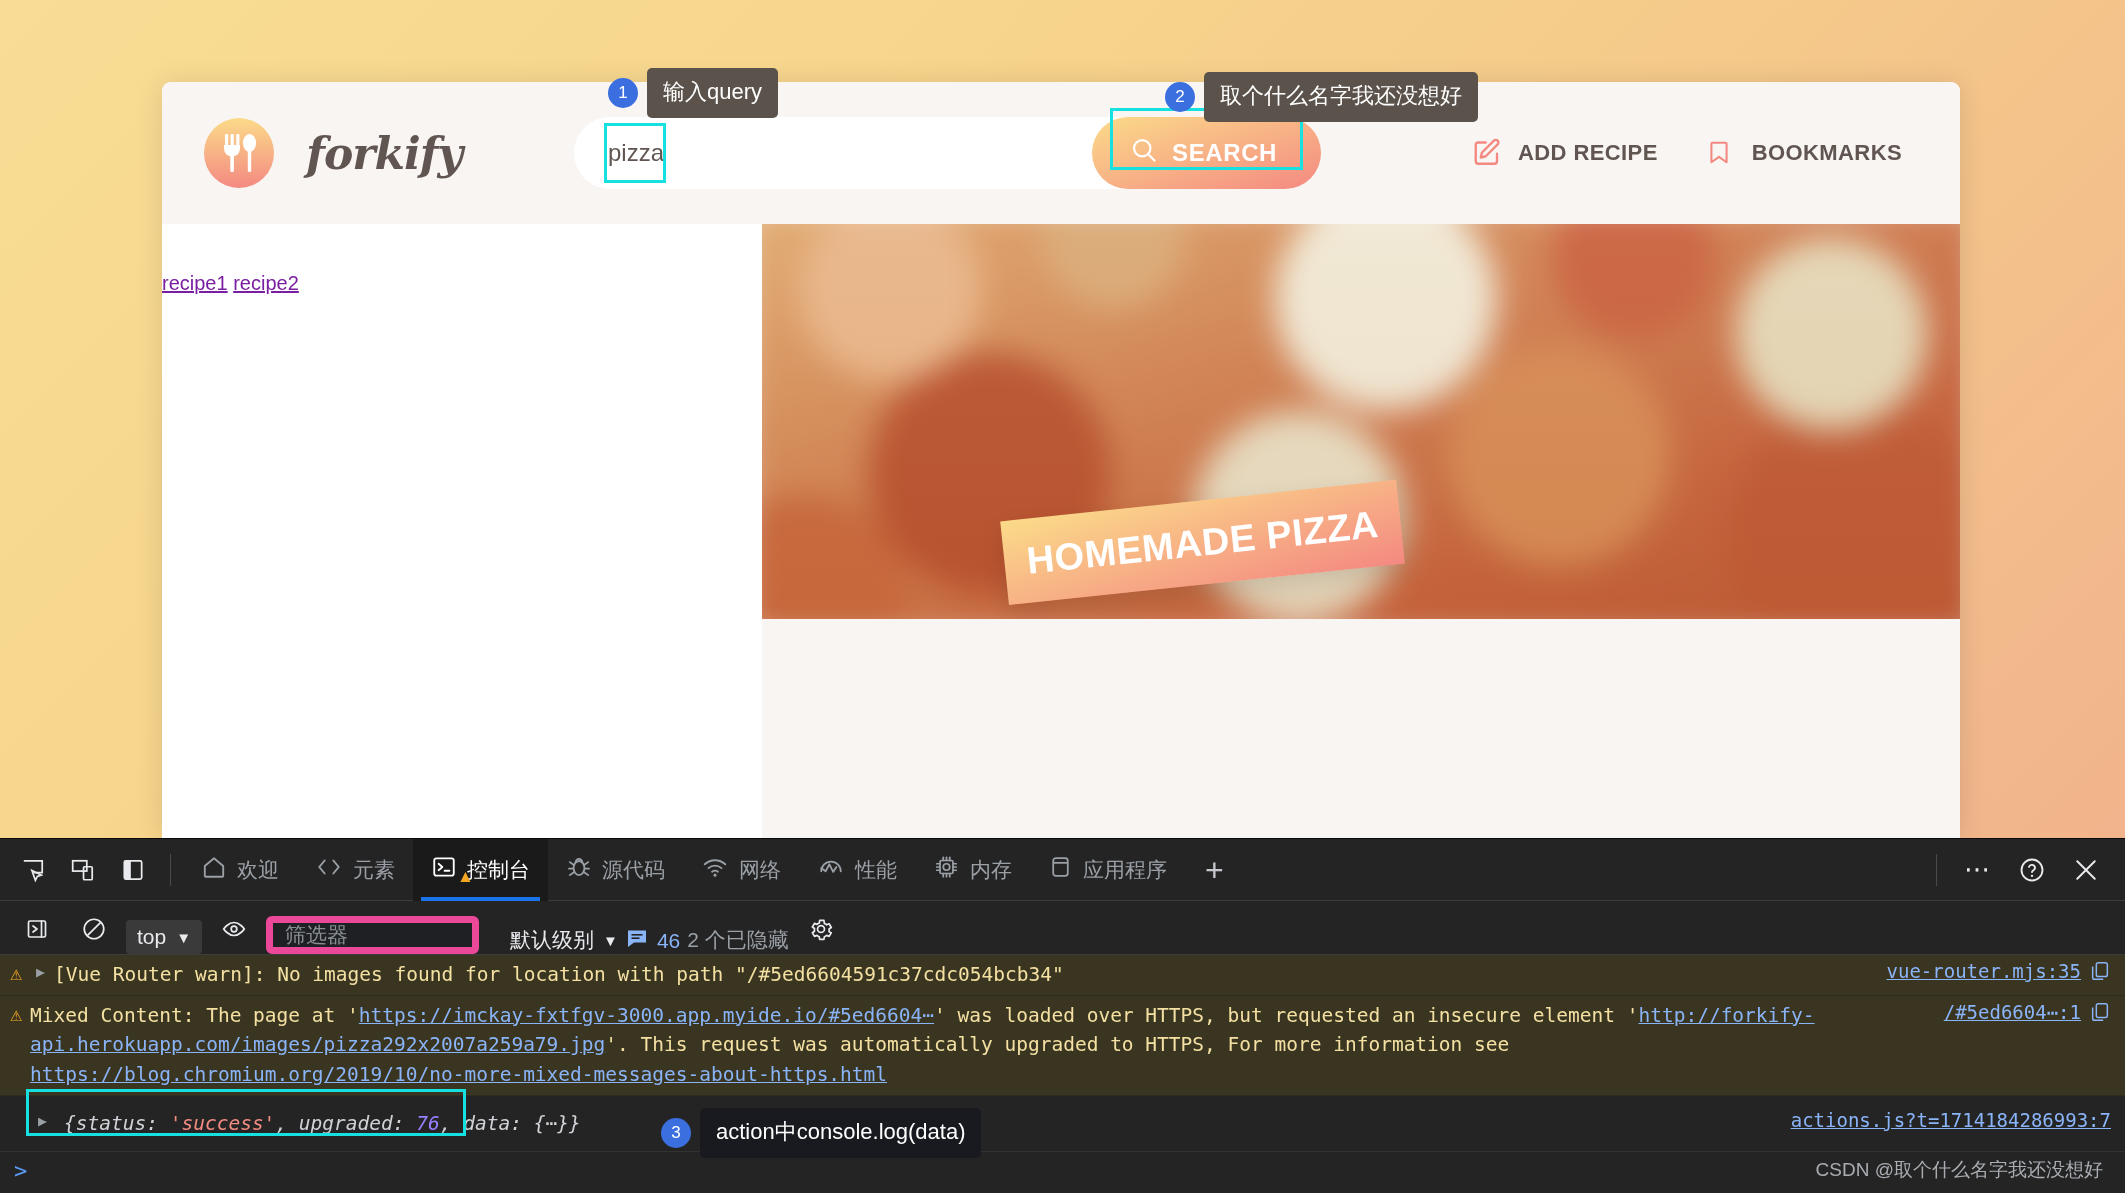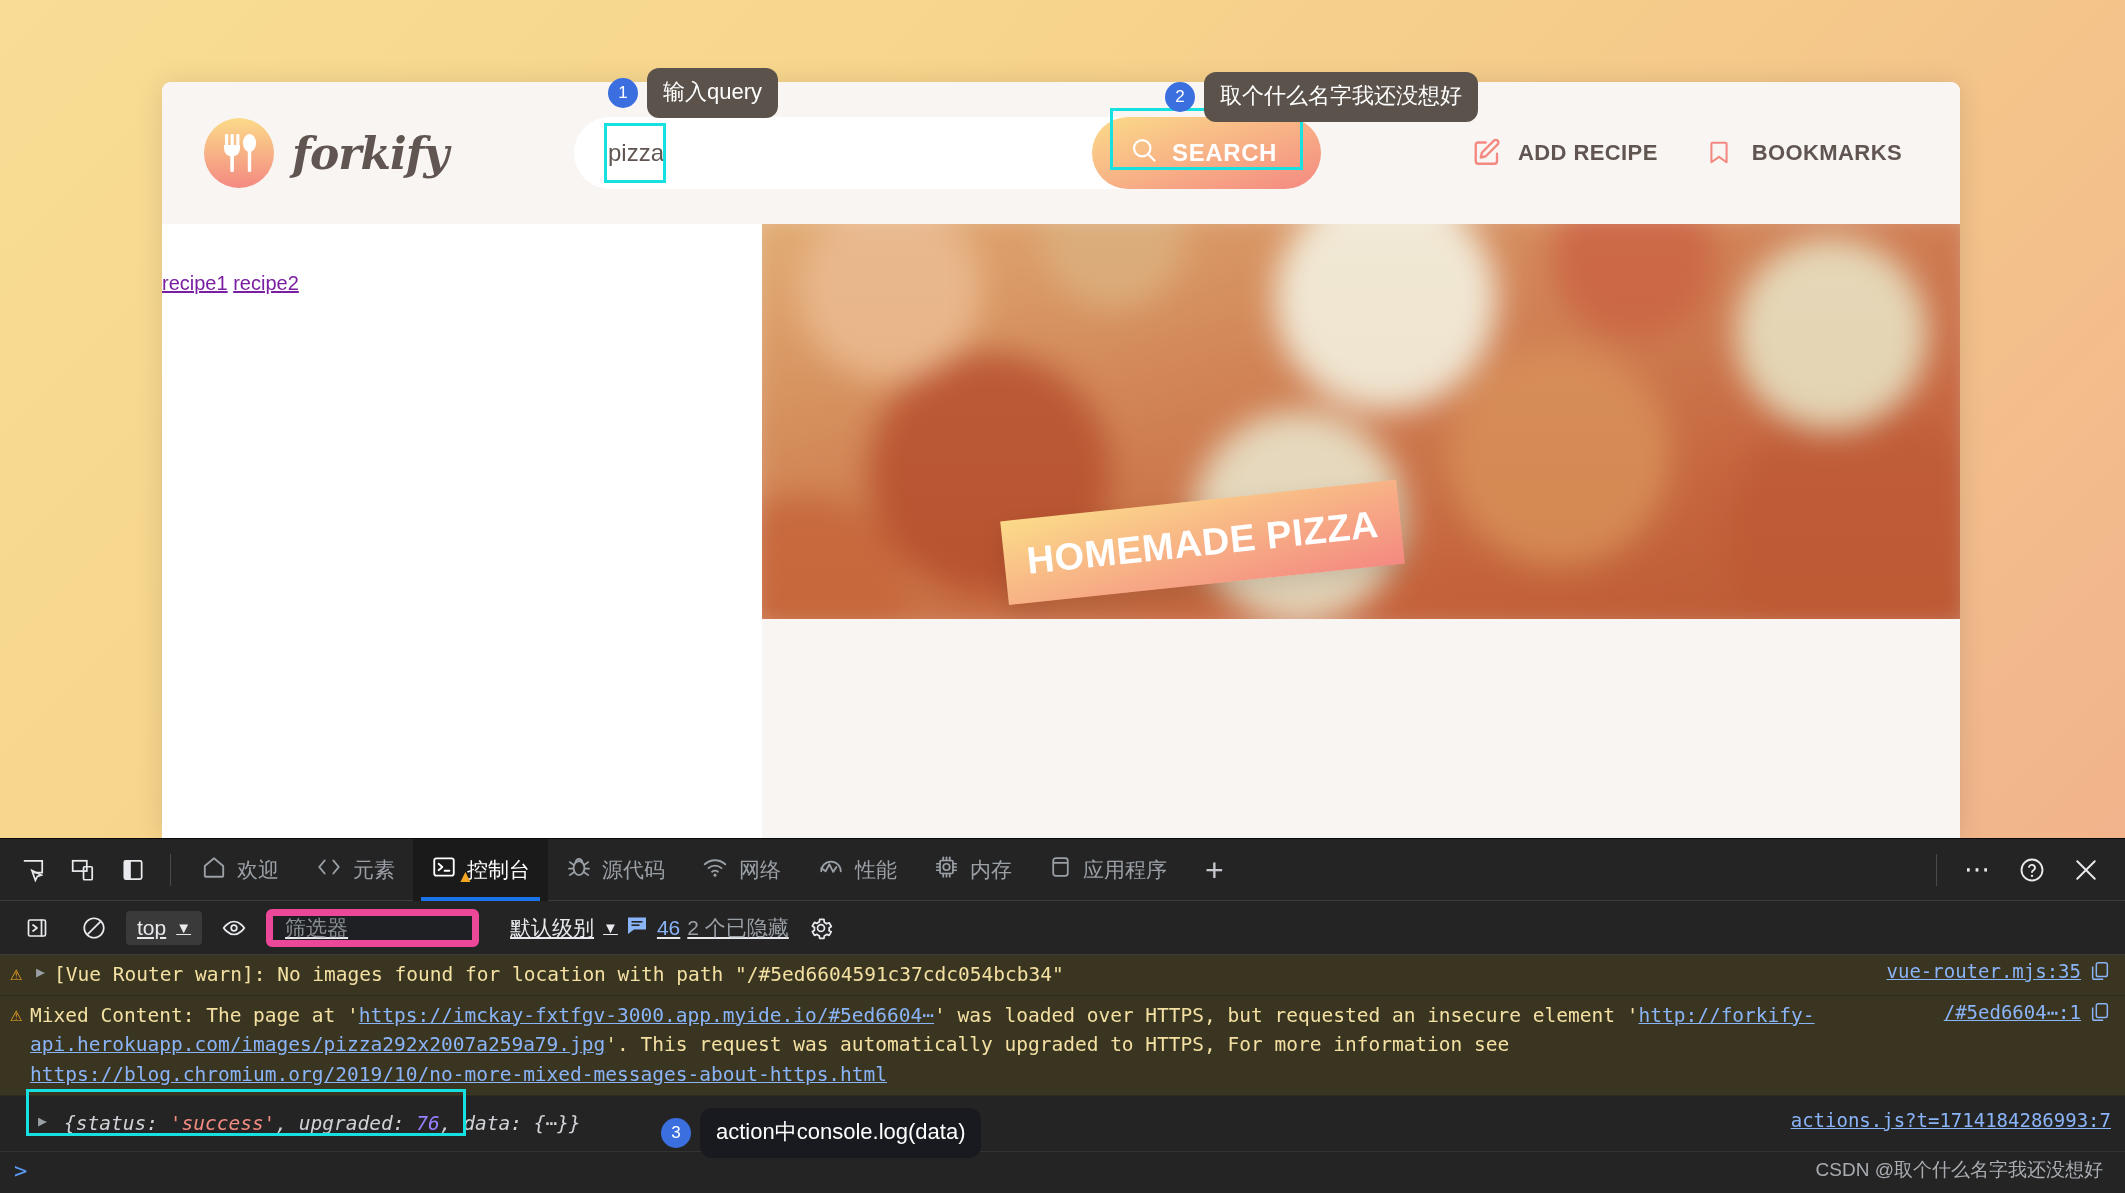--- a/index.html
+++ b/index.html
@@ -28,21 +28,21 @@
 
   
   #app-header {
     height: 142px;
     background: #f9f5f3;
     display: flex;
     align-items: center;
     padding: 0 46px 0 42px;
     position: relative;
   }
-  .logo-wrap { display: flex; align-items: center; gap: 18px; width: 370px; }
+  .logo-wrap { display: flex; align-items: center; gap: 32px; width: 370px; }
   .logo-circle {
     width: 70px; height: 70px; border-radius: 50%;
     background: linear-gradient(to bottom, #fbdb89 0%, #f48982 100%);
     display: flex; align-items: center; justify-content: center;
     position: relative;
   }
   .logo-circle svg { display:block; }
   .logo-text {
     font-family: "DejaVu Serif", serif;
     font-style: italic;
@@ -171,21 +171,21 @@
     background: #3b6fe0; color: #fff;
     font-size: 17px; font-weight: normal;
     display: flex; align-items: center; justify-content: center;
     z-index: 2;
   }
   .cb-bubble {
     position: relative;
     background: #5b534b; color: #fff;
     font-size: 22px;
     padding: 9px 16px 11px 16px;
-    border-radius: 12px;
+    border-radius: 5px;
     margin-left: 9px;
     white-space: nowrap;
   }
   .cb-bubble::before {
     content: ""; position: absolute;
     left: -9px; top: 50%; transform: translateY(-50%);
     border: 10px solid transparent;
     border-right-color: #5b534b;
   }
   .cb-tip.dark .cb-bubble { background: #181a1f; }
@@ -233,25 +233,24 @@
   }
   .dt-tab .warn-badge {
     position: absolute; left: 44px; bottom: 14px;
     color: #f5a623; font-size: 17px;
   }
   #dt-plus { color: #c5c8cc; font-size: 32px; padding: 0 20px; cursor: pointer; line-height: 1; }
   #dt-right { margin-left: auto; display: flex; align-items: center; gap: 4px; padding-right: 14px; }
 
   
   #dt-toolbar {
-    height: 54px; display: flex; align-items: center;
+    height: 54px; display: flex; align-items: flex-end;
     gap: 7px; padding: 0 12px;
     border-bottom: 1px solid #3c3c3c;
     background: #242424;
-    text-decoration: underline;
   }
   #ctx-select {
     display: flex; align-items: center; gap: 10px;
     background: #3a3a3a; border-radius: 4px;
     padding: 5px 11px; cursor: pointer;
     color: #e8eaed; font-size: 21px;
   }
   #filter-input {
     width: 213px; height: 38px;
     background: #1f2023;

